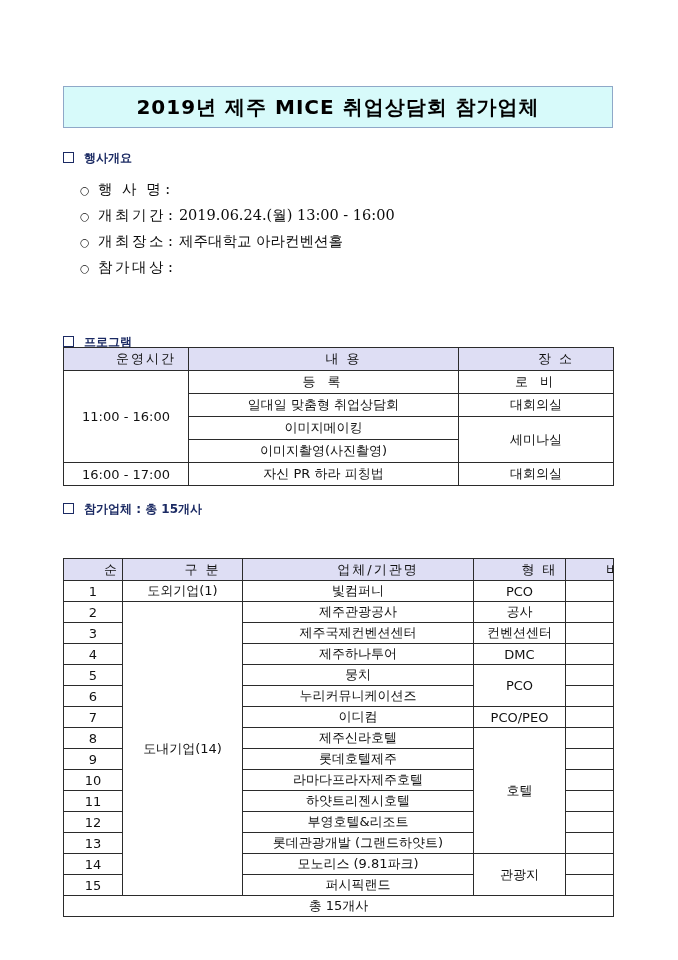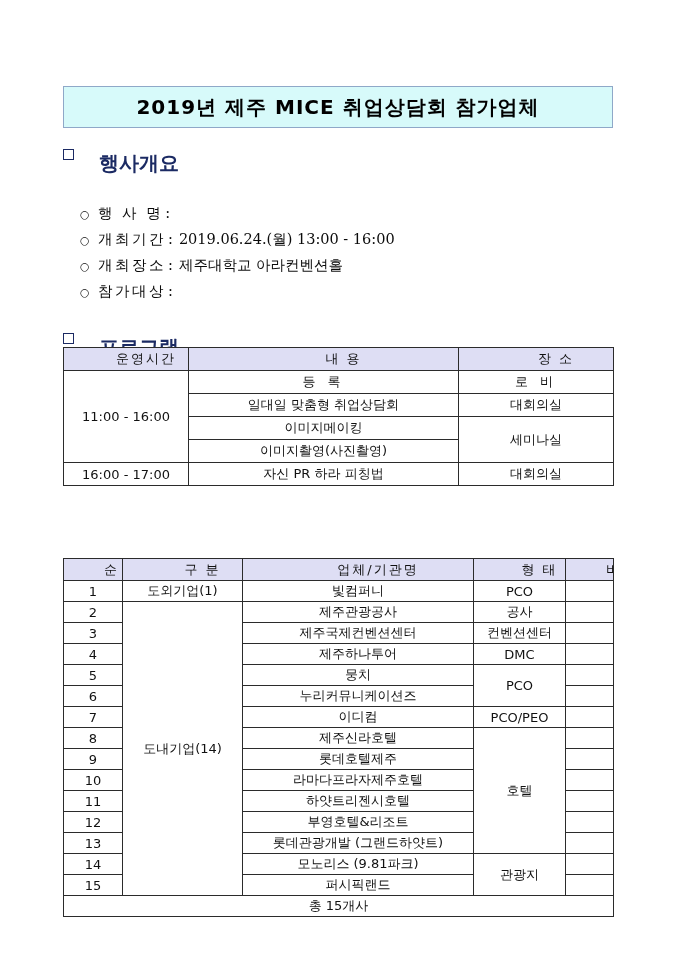--- a/index.html
+++ b/index.html
@@ -44,23 +44,23 @@
     letter-spacing: 1px;
     color: #000000;
     white-space: nowrap;
     font-family: "DejaVu Sans", "Liberation Sans", sans-serif;
   }
 
   
   .section-heading {
     position: absolute;
     display: flex;
-    align-items: flex-start;
-    gap: 25px;
-    font-size: 20px;
+    align-items: center;
+    gap: 10px;
+    font-size: 12px;
     font-weight: bold;
     color: #1B2A63;
     white-space: nowrap;
   }
   .sq-marker {
     display: inline-block;
     width: 11px;
     height: 11px;
     border: 1.6px solid #1B2A63;
     box-sizing: border-box;
@@ -88,21 +88,20 @@
   .ov-bullet {
     flex: 0 0 auto;
     width: 18px;
     font-size: 11px;
     line-height: 1;
     font-family: "DejaVu Sans", sans-serif;
   }
   .ov-label {
     flex: 0 0 auto;
     letter-spacing: 2.5px;
-    margin-top: 24px;
   }
   .ov-colon {
     flex: 0 0 auto;
     padding: 0 6px 0 2px;
   }
   .ov-value {
     flex: 0 0 auto;
   }
 
   
@@ -225,20 +224,24 @@
         <td>이미지촬영(사진촬영)</td>
       </tr>
       <tr>
         <td>16:00 - 17:00</td>
         <td>자신 PR 하라 피칭법</td>
         <td>대회의실</td>
       </tr>
     </tbody>
   </table>
 
+  <div class="section-heading" style="left:63px; top:501px;">
+    <span class="sq-marker"></span>
+    <span>참가업체 : 총 15개사</span>
+  </div>
 
   <table class="doc-table outer-thick" id="participants-table">
     <colgroup>
       <col style="width:59px">
       <col style="width:120px">
       <col style="width:231px">
       <col style="width:92px">
       <col style="width:48px">
     </colgroup>
     <thead>

